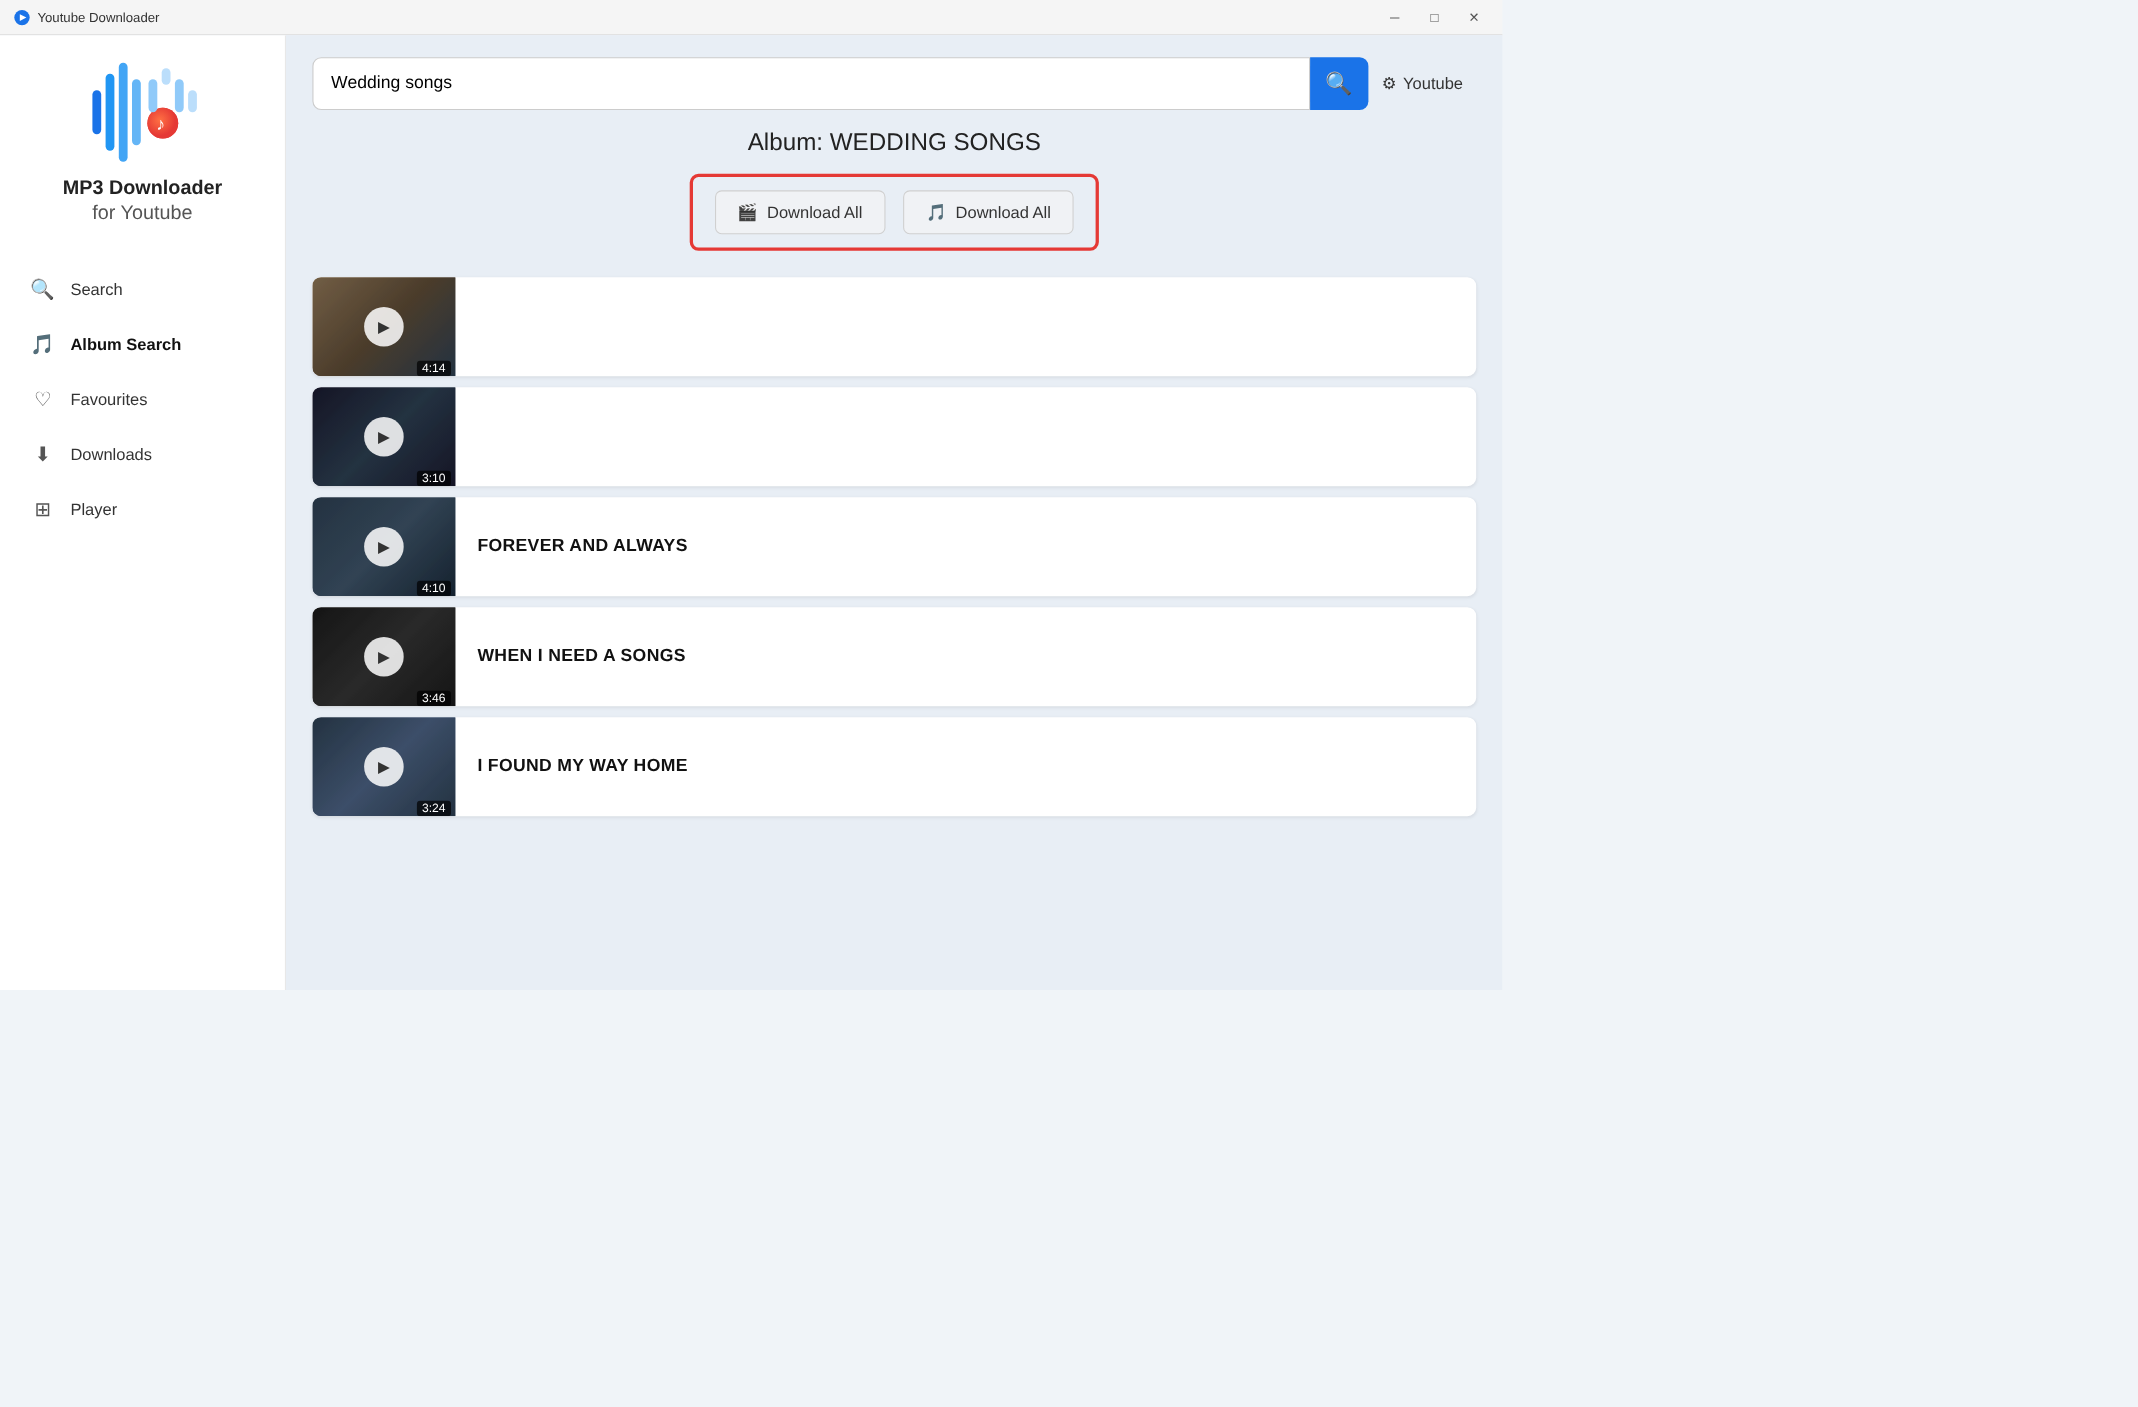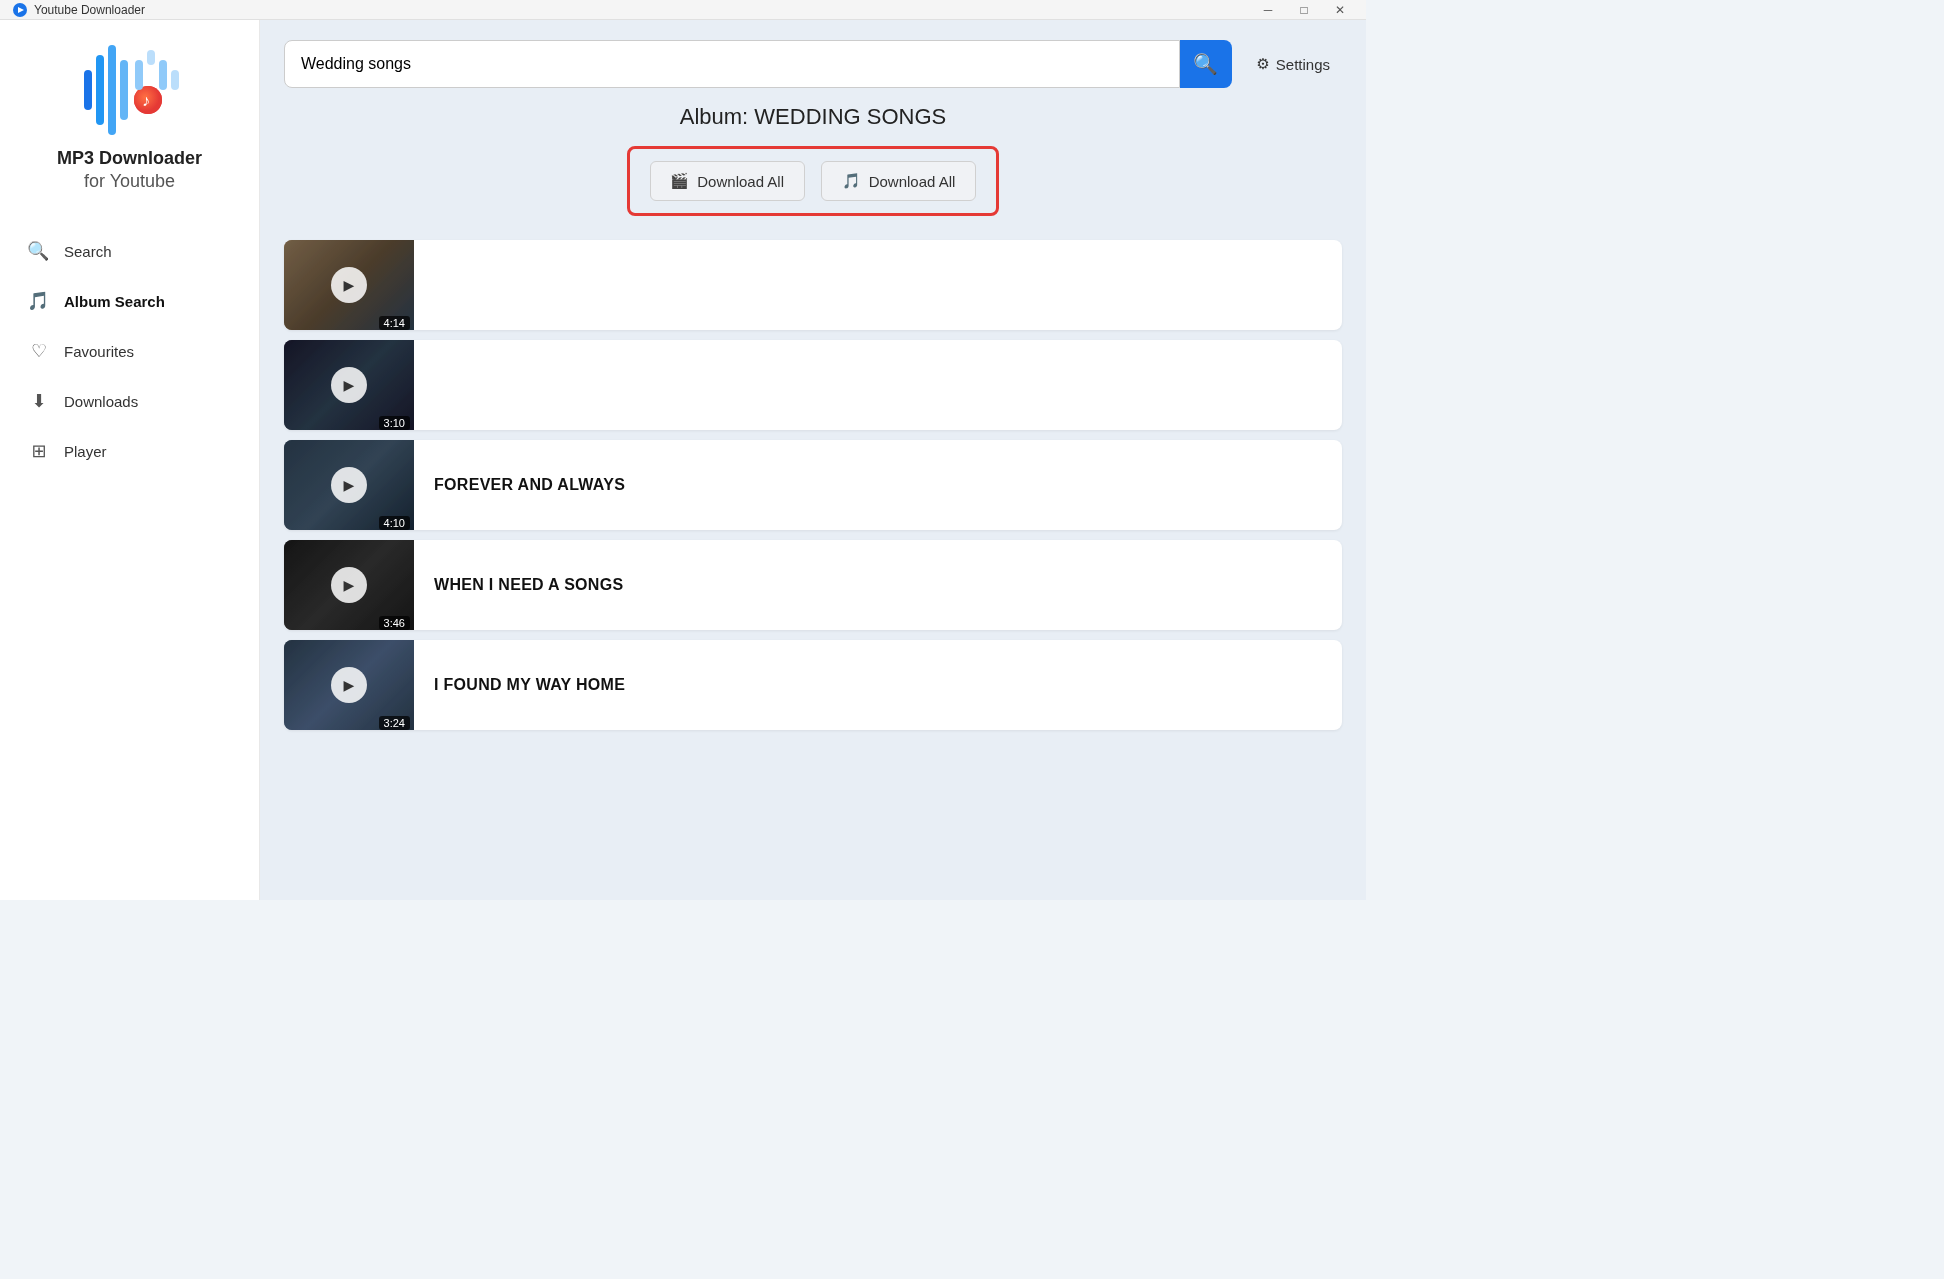--- a/index.html
+++ b/index.html
@@ -9,21 +9,21 @@
       width: 1366px;
       height: 900px;
       overflow: hidden;
       display: flex;
       flex-direction: column;
     }
 
     
     .titlebar {
       background: #f5f5f5;
-      height: 20px;
+      height: 32px;
       display: flex;
       align-items: center;
       justify-content: space-between;
       padding: 0 12px;
       border-bottom: 1px solid #e0e0e0;
       flex-shrink: 0;
     }
     .titlebar-left {
       display: flex;
       align-items: center;
@@ -130,21 +130,21 @@
       background: #e8eef5;
       overflow: hidden;
     }
 
     
     .search-bar-container {
       background: #e8eef5;
       padding: 20px 24px 16px 24px;
       display: flex;
       align-items: center;
-      gap: 12px;
+      gap: 0;
     }
     .search-input-wrapper {
       flex: 1;
       display: flex;
       align-items: center;
     }
     .search-input {
       width: 100%;
       height: 48px;
       border: 1px solid #ccc;
@@ -383,21 +383,21 @@
 
     <div class="search-bar-container">
       <div class="search-input-wrapper">
         <input class="search-input" type="text" value="Wedding songs" placeholder="Search music..." style="">
         <button class="search-button">
           <span>🔍</span>
         </button>
       </div>
       <button class="settings-btn">
         <span>⚙</span>
-        <span>Settings</span>
+        <span>Youtube</span>
       </button>
     </div>
 
     <div class="results-area">
       <div class="album-header">Album: WEDDING SONGS</div>
 
       <div class="download-all-container">
         <button class="download-all-btn">
           <span>🎬</span>
           <span>Download All</span>

